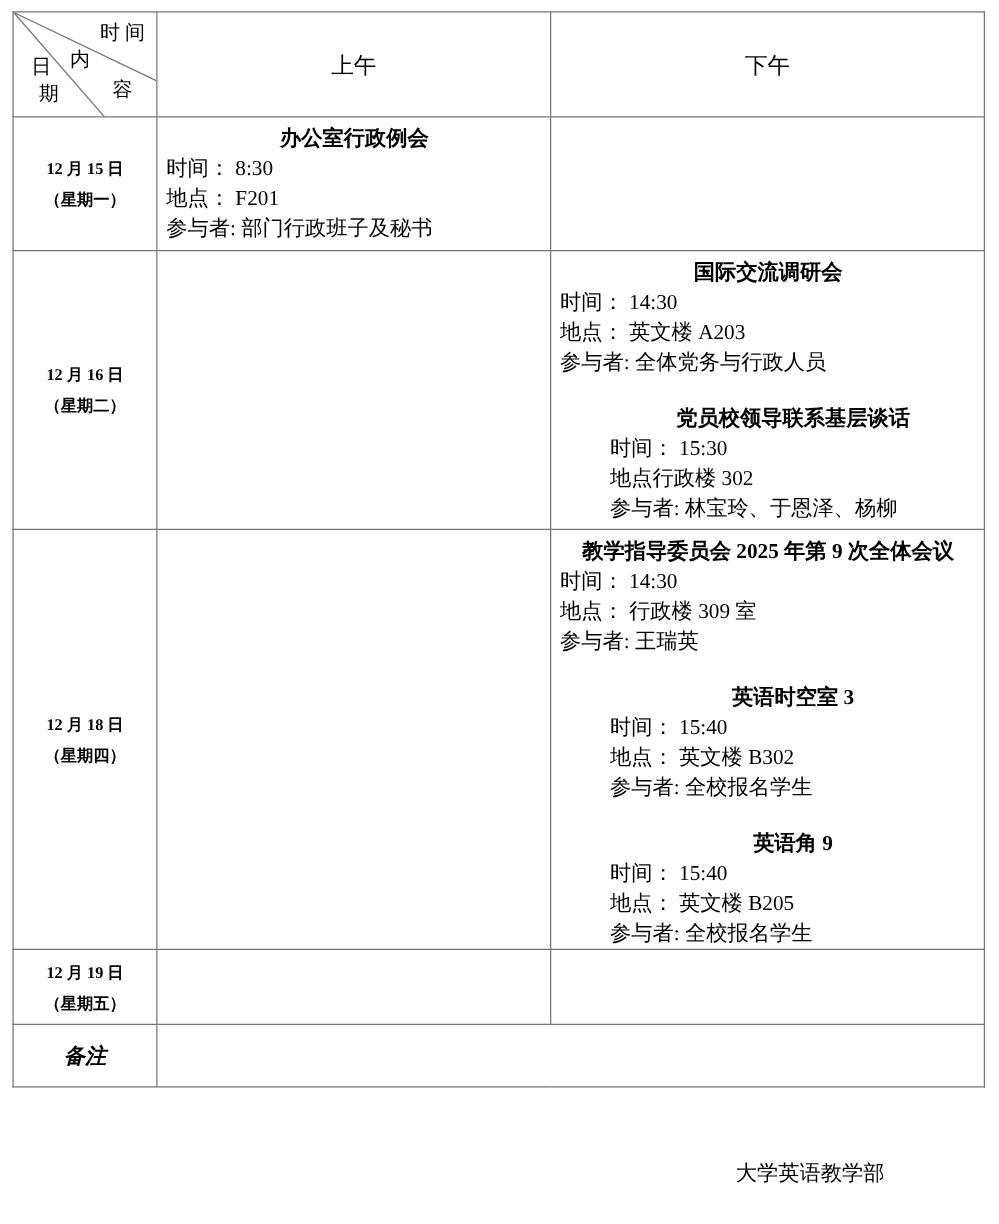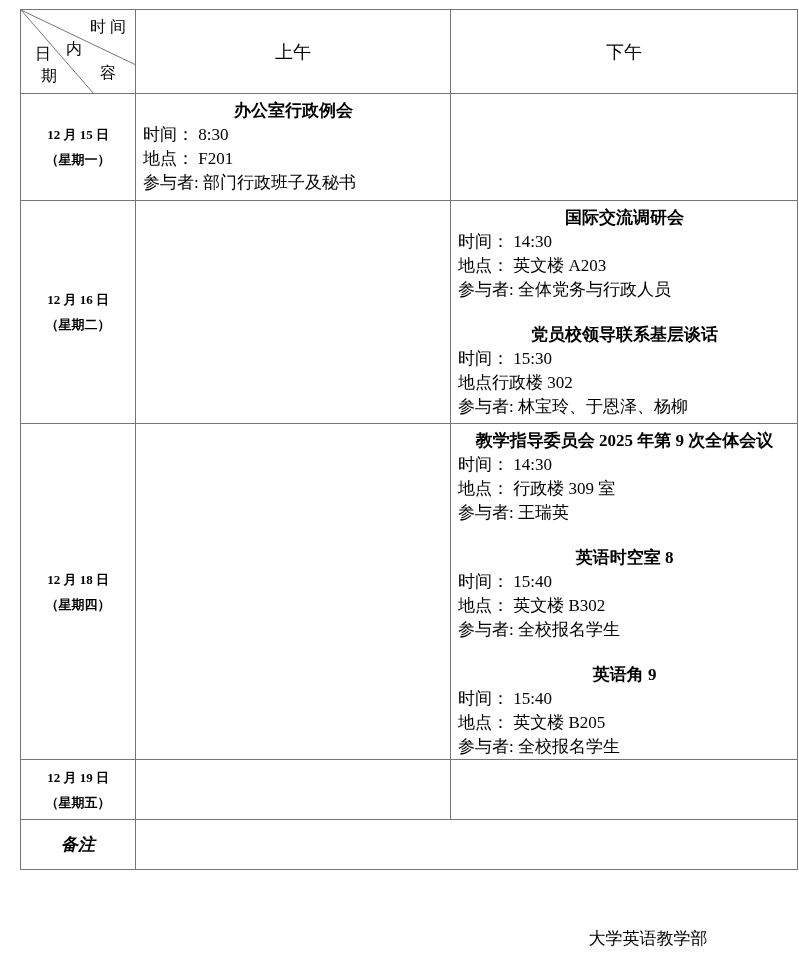--- a/index.html
+++ b/index.html
@@ -11,21 +11,21 @@
   }
   .page {
     position: relative;
     width: 799px;
     height: 979px;
     background: #ffffff;
     overflow: hidden;
   }
   table.schedule {
     position: absolute;
-    left: 20px;
+    left: 10px;
     top: 9px;
     border-collapse: collapse;
     table-layout: fixed;
     width: 777px;
     padding-left: 19px;
   }
   col.c1 { width: 115px; }
   col.c2 { width: 315px; }
   col.c3 { width: 347px; }
   td {
@@ -75,21 +75,21 @@
   }
   td.content-cell {
     padding: 5px 6px 0 7px;
     font-size: 17px;
     line-height: 24px;
   }
   .event-title {
     text-align: center;
     font-weight: bold;
   }
-  .event + .event { margin-top: 21px; }
+  .event + .event { margin-top: 21px; margin-left: 40px; }
 
   td.remarks-label {
     vertical-align: middle;
     text-align: center;
     font-weight: bold;
     font-size: 17px;
   }
   .footer {
     position: absolute;
     top: 926px;
@@ -176,21 +176,21 @@
       </td>
       <td class="content-cell"></td>
       <td class="content-cell">
         <div class="event">
           <div class="event-title">教学指导委员会 2025 年第 9 次全体会议</div>
           <div class="event-line">时间： 14:30</div>
           <div class="event-line">地点： 行政楼 309 室</div>
           <div class="event-line">参与者: 王瑞英</div>
         </div>
         <div class="event">
-          <div class="event-title">英语时空室 8</div>
+          <div class="event-title">英语时空室 3</div>
           <div class="event-line">时间： 15:40</div>
           <div class="event-line">地点： 英文楼 B302</div>
           <div class="event-line">参与者: 全校报名学生</div>
         </div>
         <div class="event">
           <div class="event-title">英语角 9</div>
           <div class="event-line">时间： 15:40</div>
           <div class="event-line">地点： 英文楼 B205</div>
           <div class="event-line">参与者: 全校报名学生</div>
         </div>

